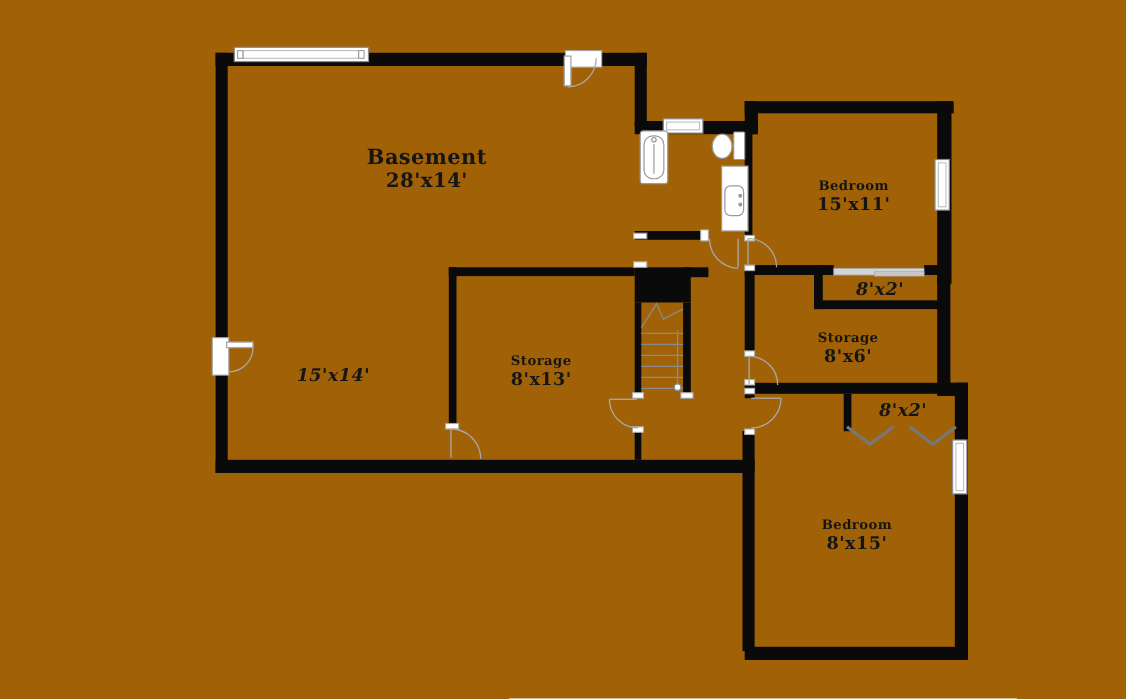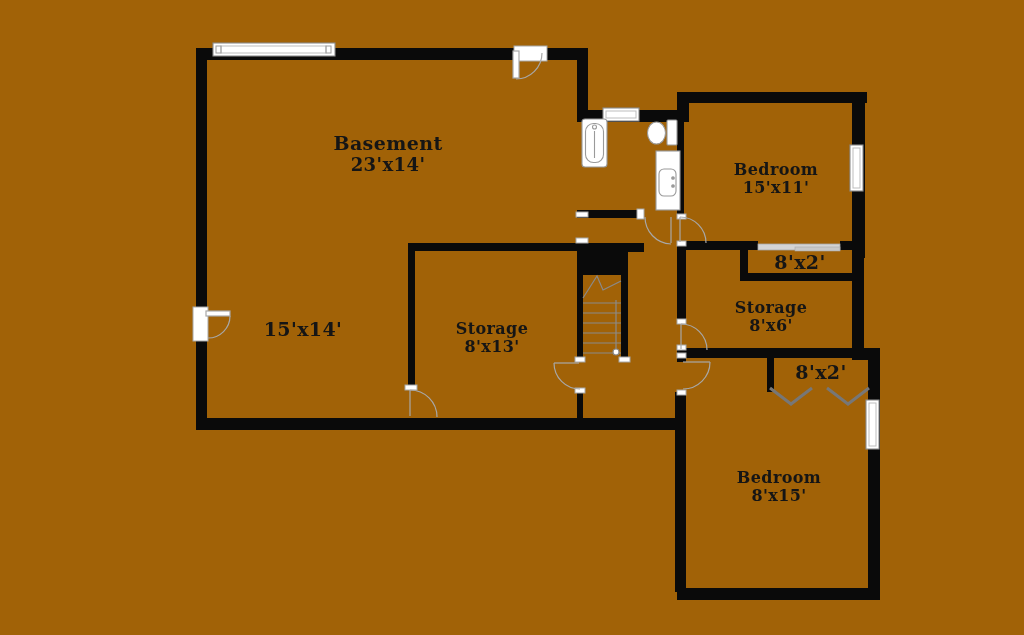--- a/index.html
+++ b/index.html
@@ -14,25 +14,25 @@
   .room-label{
     position:absolute;
     transform:translate(-50%,-50%);
     text-align:center;
     color:#151515;
     font-weight:bold;
     white-space:nowrap;
     line-height:1.15;
     letter-spacing:.4px;
   }
-  .room-name{font-size:16px;}
+  .room-name{font-size:12px;}
   .room-dims{font-size:16px;}
   .room-label.big .room-name{font-size:19px;}
   .room-label.big .room-dims{font-size:18px;}
-  .room-label.dims-only .room-dims{font-size:19px;}
+  .room-label.dims-only .room-dims{font-size:16px;font-style:italic;}
 </style>
 </head>
 <body>
 
 <div id="stage">
 
   <svg id="plan-svg" width="1024" height="635" viewBox="0 0 1024 635">
 
     <g fill="#0a0a0a">
 
@@ -180,24 +180,24 @@
         <rect x="656" y="151" width="24" height="59"></rect>
         <rect x="659" y="169" width="17" height="27" rx="5"></rect>
         <circle cx="673" cy="178" r="1.3" fill="#9a9a9a"></circle>
         <circle cx="673" cy="186" r="1.3" fill="#9a9a9a"></circle>
       </g>
     </g>
   </svg>
 
   <div class="room-label big" style="left:388px; top:154px;">
     <div class="room-name">Basement</div>
-    <div class="room-dims">23'x14'</div>
-  </div>
-
-  <div class="room-label dims-only" style="left:303px; top:330px;">
+    <div class="room-dims">28'x14'</div>
+  </div>
+
+  <div class="room-label dims-only" style="left:303px; top:342px;">
     <div class="room-dims">15'x14'</div>
   </div>
 
   <div class="room-label" style="left:492px; top:338px;">
     <div class="room-name">Storage</div>
     <div class="room-dims">8'x13'</div>
   </div>
 
   <div class="room-label" style="left:776px; top:179px;">
     <div class="room-name">Bedroom</div>

